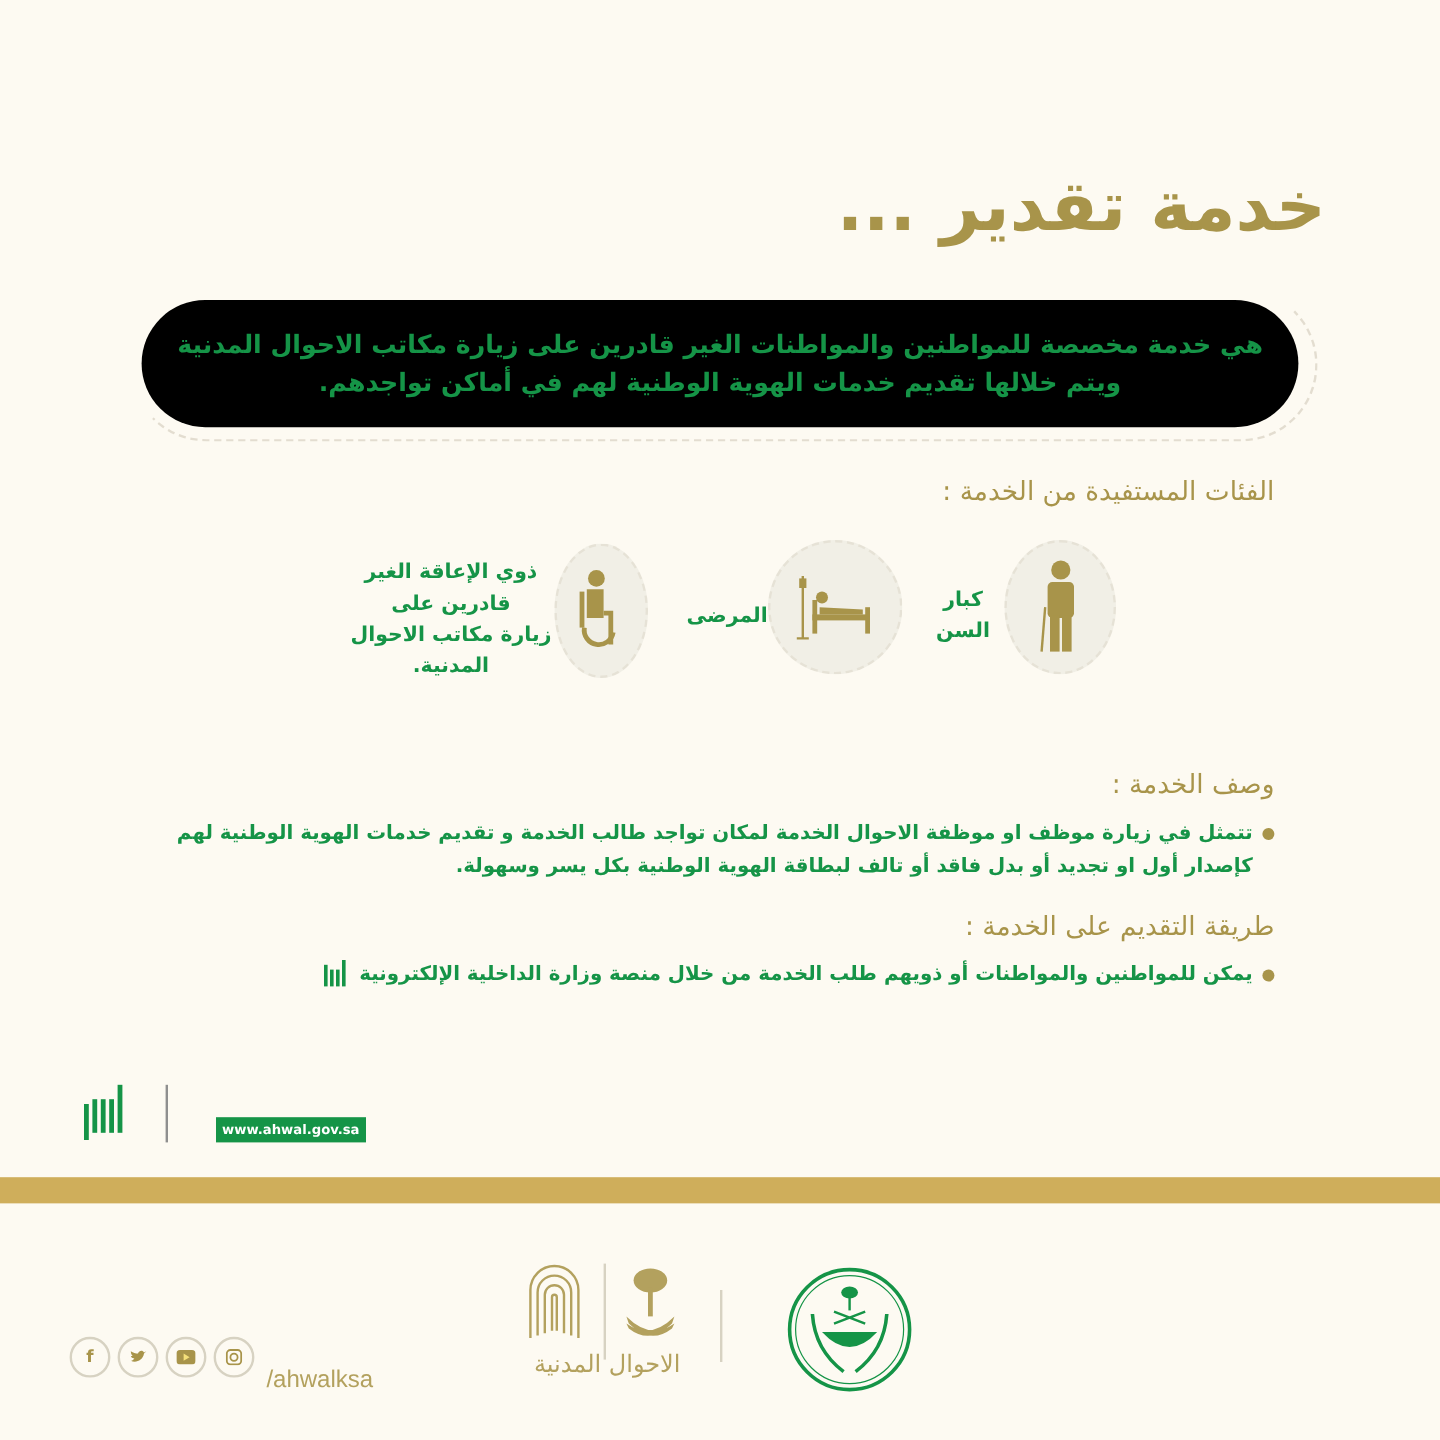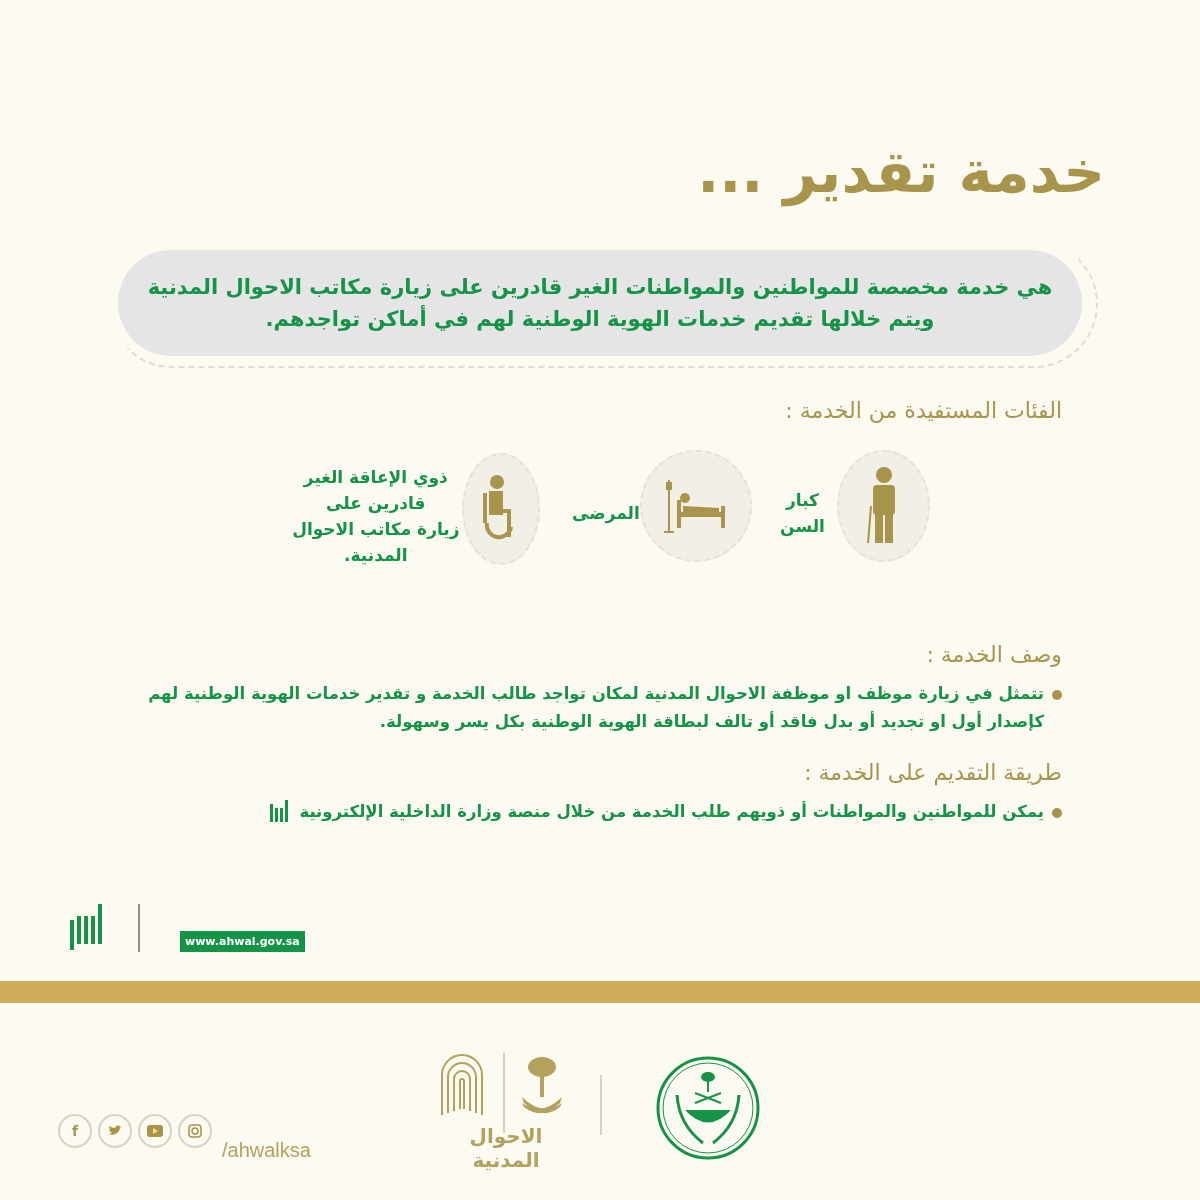--- a/index.html
+++ b/index.html
@@ -24,21 +24,21 @@
     width: 990px; height: 128px;
     border: 2px dashed #e3ddd0;
     border-radius: 70px;
     border-top-color: transparent;
     border-left-color: transparent;
   }
   .intro {
     position: absolute;
     top: 250px; left: 118px;
     width: 964px; height: 106px;
-    background: #e5e5e5;
+    background: #000000;
     border-radius: 56px;
     display: flex; flex-direction: column;
     align-items: center; justify-content: center;
     color: #159447;
     font-size: 21px; font-weight: bold;
     line-height: 32px;
     text-align: center;
   }
   .section-head {
     position: absolute;
@@ -129,21 +129,21 @@
     font-size: 20px; color: #b3a15e; margin-left: 4px;
     font-family: Liberation Sans, sans-serif;
     margin-top: 39px;
   }
   .ahwal-logo {
     position: absolute; top: 1045px; left: 430px;
     width: 180px; height: 120px;
   }
   .ahwal-text {
     position: absolute; top: 1124px; left: 436px;
-    font-size: 20px; color: #b3a15e; font-weight: bold;
+    font-size: 20px; color: #b3a15e; font-weight: normal;
     direction: rtl; width: 140px; text-align: center;
   }
   .v-div { position: absolute; width: 2px; background: #d7d2c2; }
 </style>
 </head>
 <body>
 
 <div class="title">خدمة تقدير ...</div>
 
 <div class="intro-wrap"></div>
@@ -199,21 +199,21 @@
       <div>ذوي الإعاقة الغير قادرين على</div>
       <div>زيارة مكاتب الاحوال المدنية.</div>
     </div>
   </div>
 </div>
 
 <div class="section-head" style="top:642px;margin-left:20px;">وصف الخدمة :</div>
 <div class="bullet-row" style="top:680px;">
   <span class="dot"></span>
   <div>
-    <div>تتمثل في زيارة موظف او موظفة الاحوال المدنية لمكان تواجد طالب الخدمة و تقدير خدمات الهوية الوطنية لهم</div>
+    <div>تتمثل في زيارة موظف او موظفة الاحوال الخدمة لمكان تواجد طالب الخدمة و تقديم خدمات الهوية الوطنية لهم</div>
     <div>كإصدار أول او تجديد أو بدل فاقد أو تالف لبطاقة الهوية الوطنية بكل يسر وسهولة.</div>
   </div>
 </div>
 
 <div class="section-head" style="top:760px;">طريقة التقديم على الخدمة :</div>
 <div class="bullet-row" style="top:798px;">
   <span class="dot"></span>
   <span>يمكن للمواطنين والمواطنات أو ذويهم طلب الخدمة من خلال منصة وزارة الداخلية الإلكترونية</span>
   <svg class="absher-inline" width="22" height="26" viewBox="0 0 22 26">
     <rect x="1" y="6" width="3" height="18" fill="#159447"></rect>

